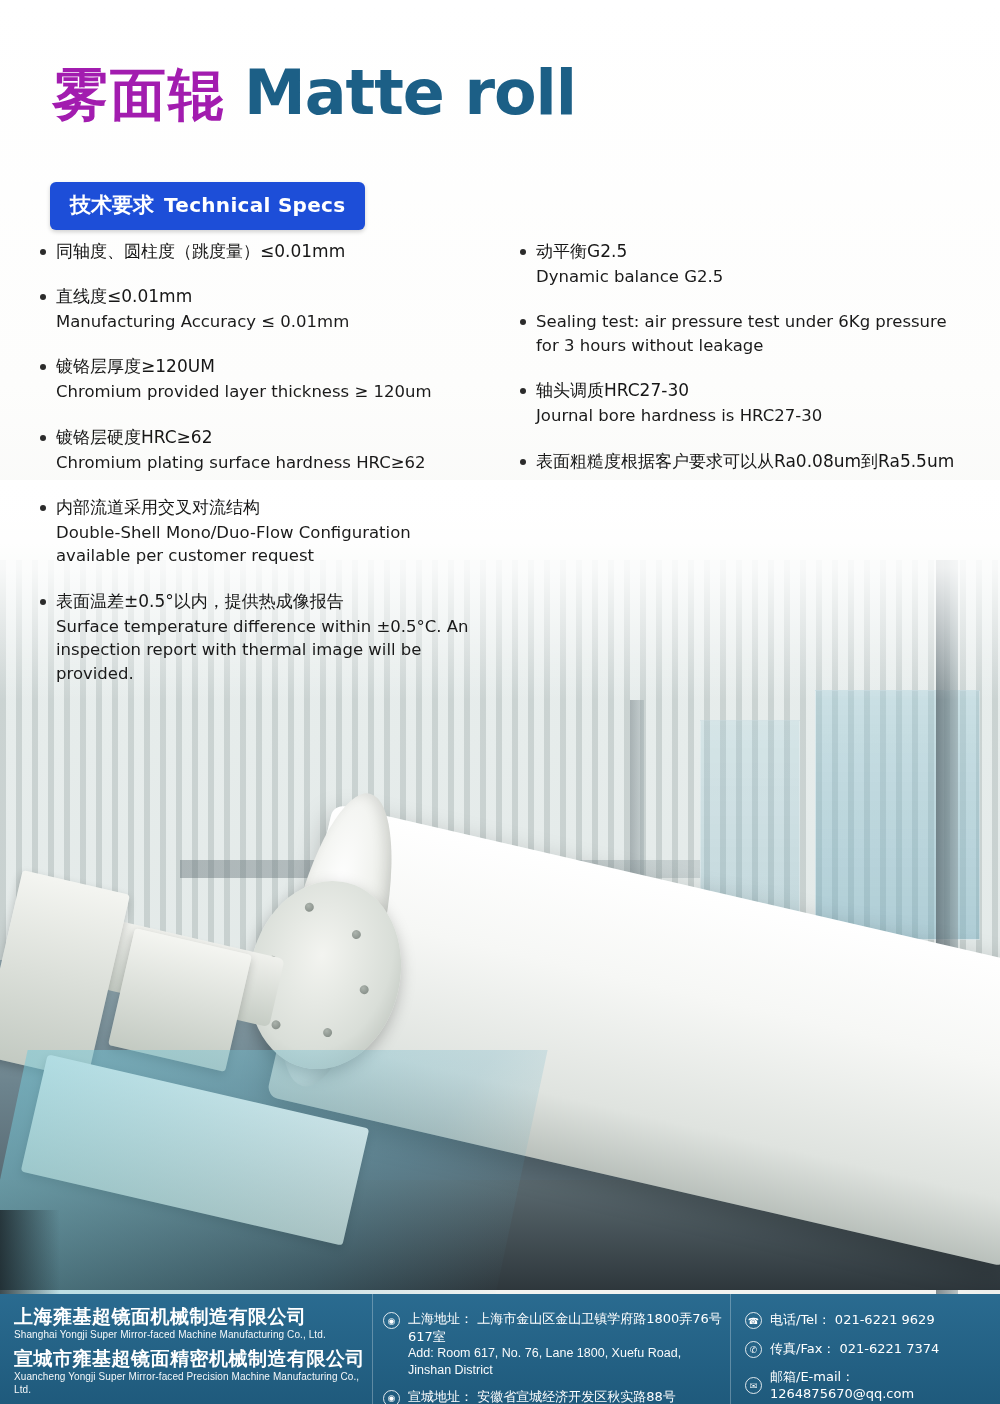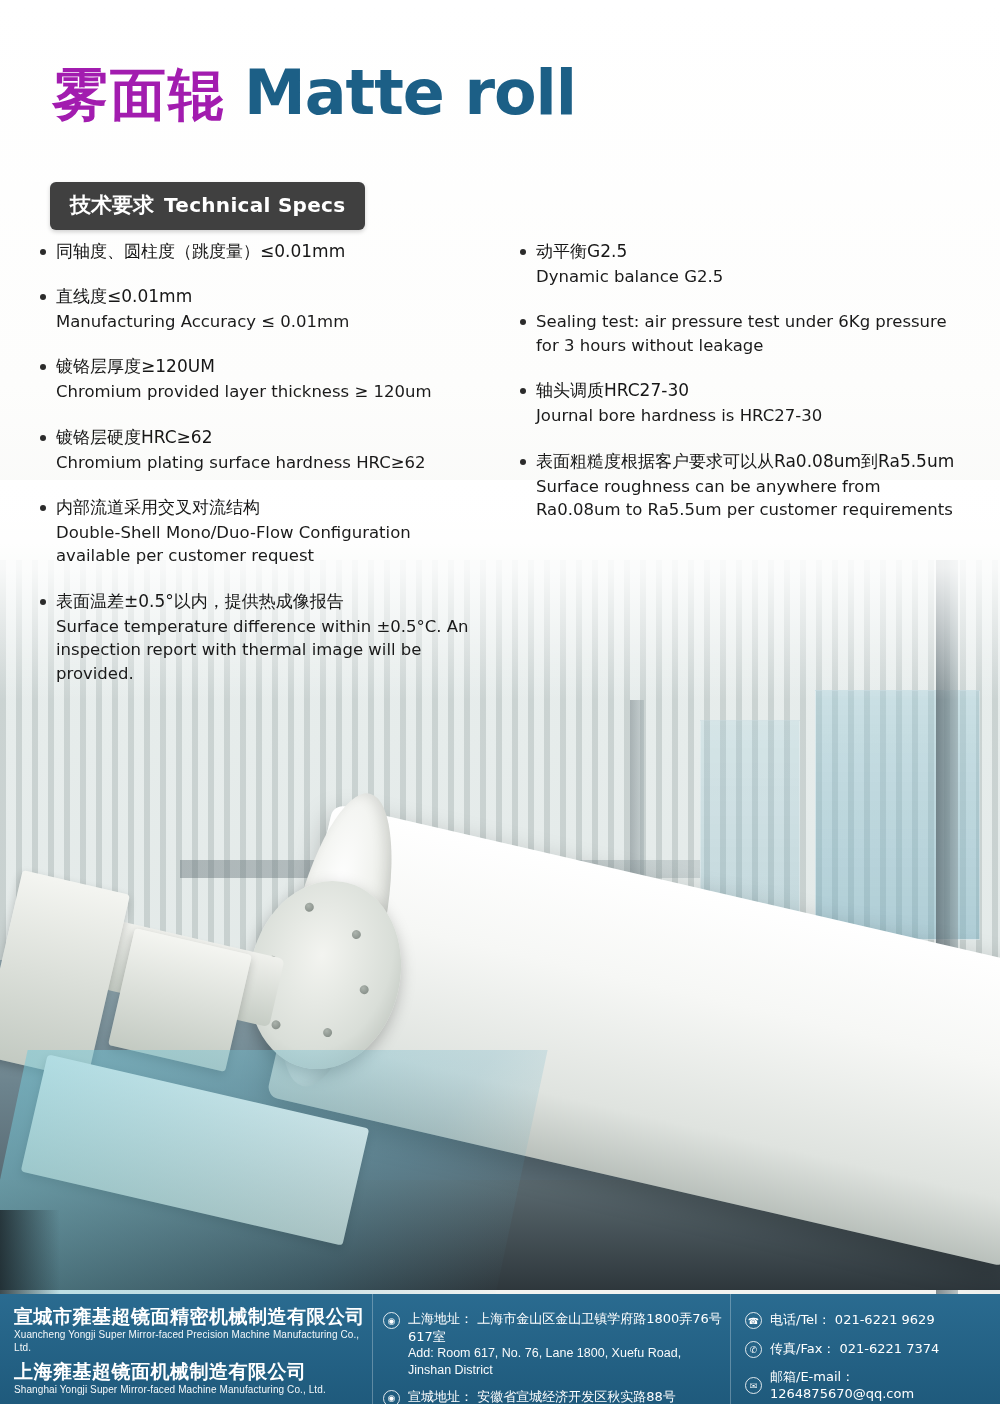--- a/index.html
+++ b/index.html
@@ -133,21 +133,21 @@
     font-family: "DejaVu Sans", sans-serif;
   }
   .title-en {
     font-size: 62px; font-weight: bold; color: #1c5f86;
     letter-spacing: -1px; line-height: 1;
     font-family: "DejaVu Sans", sans-serif;
   }
 
   .specs-badge {
     position: absolute; left: 50px; top: 182px;
-    background: #404040;
+    background: #1d4ed8;
     color: #ffffff;
     border-radius: 6px;
     padding: 9px 20px 11px 20px;
     display: flex; align-items: baseline; gap: 10px;
     box-shadow: 0 2px 4px rgba(0,0,0,.18);
     justify-content: center;
   }
   .specs-badge .cn { font-size: 21px; font-weight: bold; font-family: "DejaVu Sans", sans-serif; }
   .specs-badge .en { font-size: 20px; font-weight: bold; letter-spacing: .3px; font-family: "DejaVu Sans", sans-serif; }
 
@@ -331,37 +331,36 @@
 
         <div class="item">
           <span class="dot"></span>
           <div class="cn">轴头调质HRC27-30</div>
           <div class="en">Journal bore hardness is HRC27-30</div>
         </div>
 
         <div class="item">
           <span class="dot"></span>
           <div class="cn">表面粗糙度根据客户要求可以从Ra0.08um到Ra5.5um</div>
-          <div class="en">Surface roughness can be anywhere from Ra0.08um to Ra5.5um per customer  requirements</div>
         </div>
 
       </div>
     </div>
   </div>
 
   <div class="footer">
 
     <div class="f-left">
+      <div class="f-company">
+        <div class="cn">上海雍基超镜面机械制造有限公司</div>
+        <div class="en">Shanghai Yongji Super Mirror-faced Machine Manufacturing Co., Ltd.</div>
+      </div>
       <div class="f-company">
         <div class="cn">宣城市雍基超镜面精密机械制造有限公司</div>
         <div class="en">Xuancheng Yongji Super Mirror-faced Precision Machine Manufacturing Co., Ltd.</div>
-      </div>
-      <div class="f-company">
-        <div class="cn">上海雍基超镜面机械制造有限公司</div>
-        <div class="en">Shanghai Yongji Super Mirror-faced Machine Manufacturing Co., Ltd.</div>
       </div>
     </div>
 
     <div class="f-mid">
       <div class="f-line">
         <span class="f-ico">◉</span>
         <div class="f-txt">
           <div class="t1">上海地址： 上海市金山区金山卫镇学府路1800弄76号617室</div>
           <div class="t2">Add: Room 617, No. 76, Lane 1800, Xuefu Road, Jinshan District</div>
         </div>

